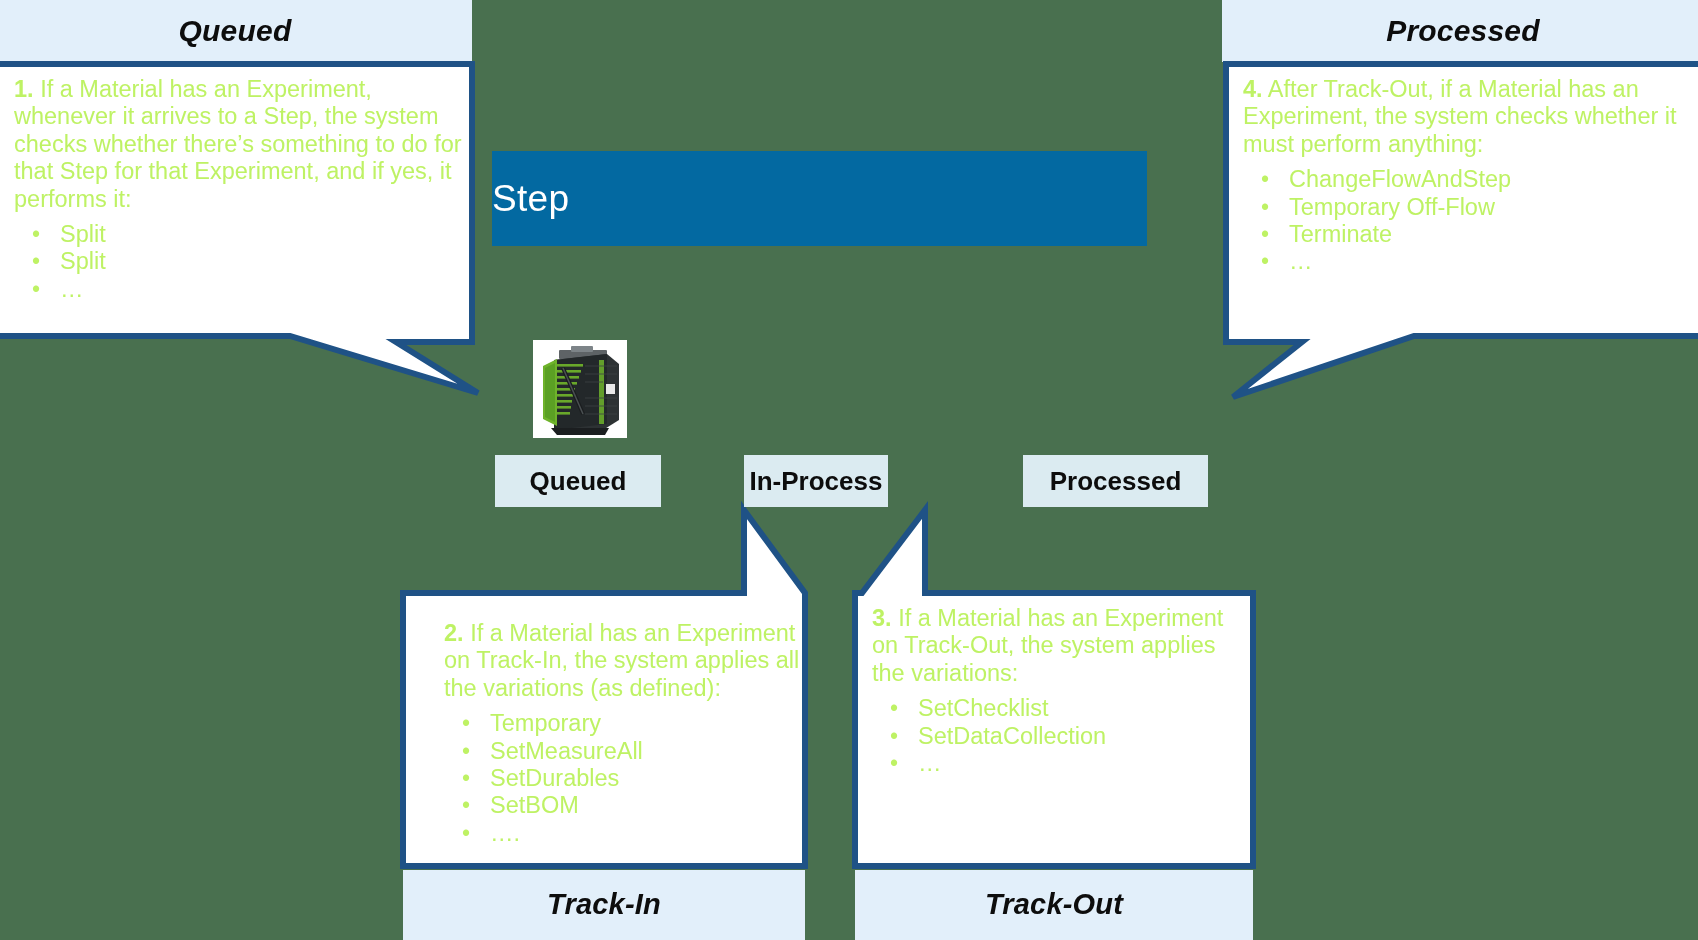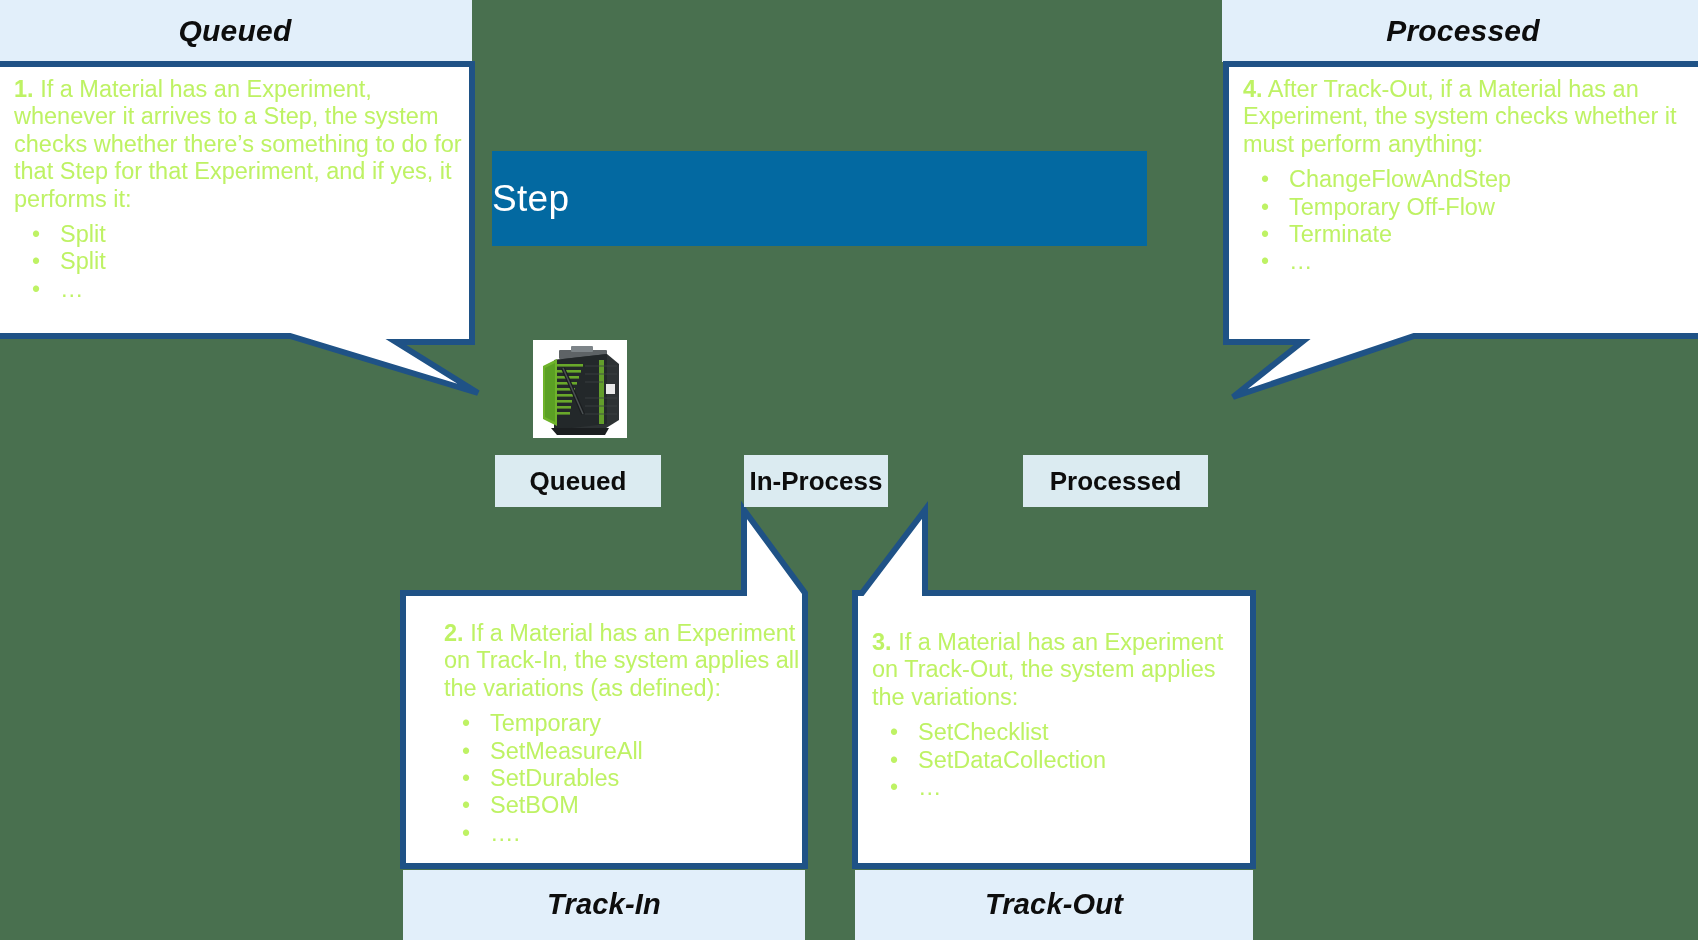--- a/index.html
+++ b/index.html
@@ -205,21 +205,21 @@
     <p><span class="num">2.</span><span> If a Material has an Experiment on Track-In, the system applies all the variations (as defined):</span></p>
     <ul class="blist">
       <li>Temporary</li>
       <li>SetMeasureAll</li>
       <li>SetDurables</li>
       <li>SetBOM</li>
       <li>….</li>
     </ul>
   </div>
 
-  <div class="body-txt" style="left:872px; top:629px; width:368px;">
+  <div class="body-txt" style="left:872px; top:605px; width:368px;">
     <p><span class="num">3.</span><span> If a Material has an Experiment on Track-Out, the system applies the variations:</span></p>
     <ul class="blist">
       <li>SetChecklist</li>
       <li>SetDataCollection</li>
       <li>…</li>
     </ul>
   </div>
 
 </div>
 

